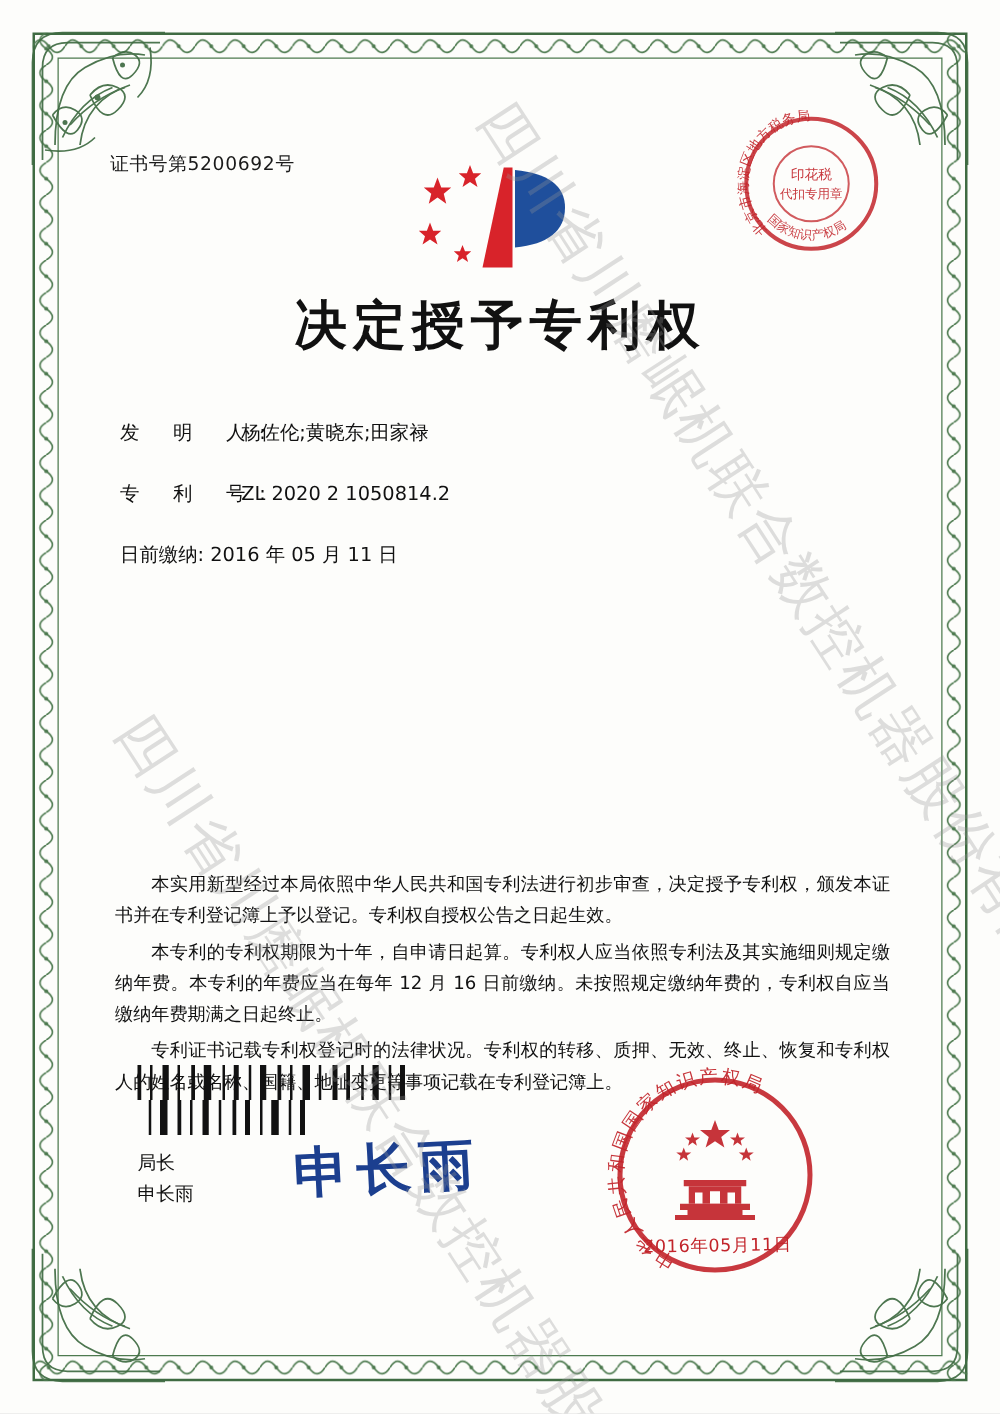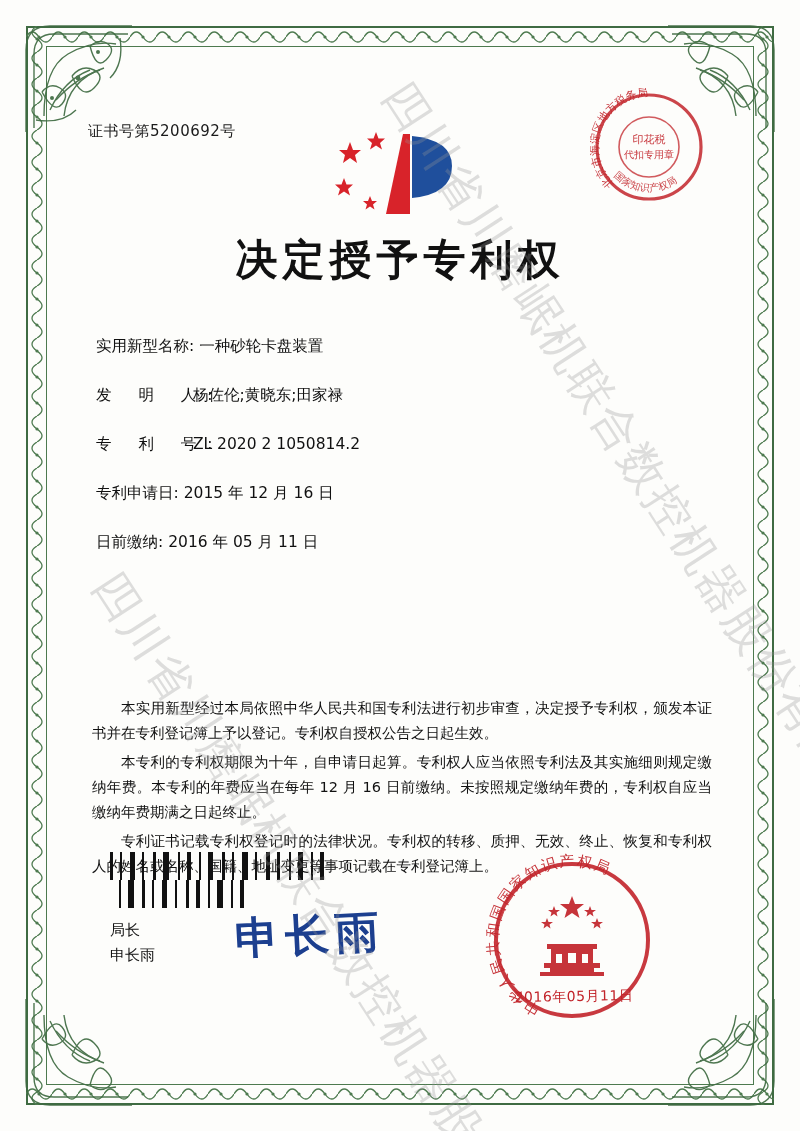--- a/index.html
+++ b/index.html
@@ -341,34 +341,26 @@
     <text x="59" y="70" text-anchor="middle" font-size="10" fill="#c2242a" opacity=".9" font-family="DejaVu Sans, sans-serif">代扣专用章</text>
     <text font-size="10" fill="#c2242a" opacity=".85" font-family="DejaVu Sans, sans-serif">
       <textPath href="#ringbot" startOffset="16%">国家知识产权局</textPath>
     </text>
   </svg>
 
   <div class="title">决定授予专利权</div>
 
   <div class="fields">
     <div class="field-row">
-      <span class="field-label">实用新型名称:</span>
-      <span class="field-value">一种砂轮卡盘装置</span>
-    </div>
-    <div class="field-row">
       <span class="field-label spread3">发  明  人:</span>
       <span class="field-value">杨佐伦;黄晓东;田家禄</span>
     </div>
     <div class="field-row">
       <span class="field-label spread3">专  利  号:</span>
       <span class="field-value">ZL 2020 2 1050814.2</span>
-    </div>
-    <div class="field-row">
-      <span class="field-label">专利申请日:</span>
-      <span class="field-value">2015 年 12 月 16 日</span>
     </div>
     <div class="field-row">
       <span class="field-label">日前缴纳:</span>
       <span class="field-value">2016 年 05 月 11 日</span>
     </div>
   </div>
 
   <div class="body-text">
     <p>本实用新型经过本局依照中华人民共和国专利法进行初步审查，决定授予专利权，颁发本证书并在专利登记簿上予以登记。专利权自授权公告之日起生效。</p>
     <p>本专利的专利权期限为十年，自申请日起算。专利权人应当依照专利法及其实施细则规定缴纳年费。本专利的年费应当在每年 12 月 16 日前缴纳。未按照规定缴纳年费的，专利权自应当缴纳年费期满之日起终止。</p>

